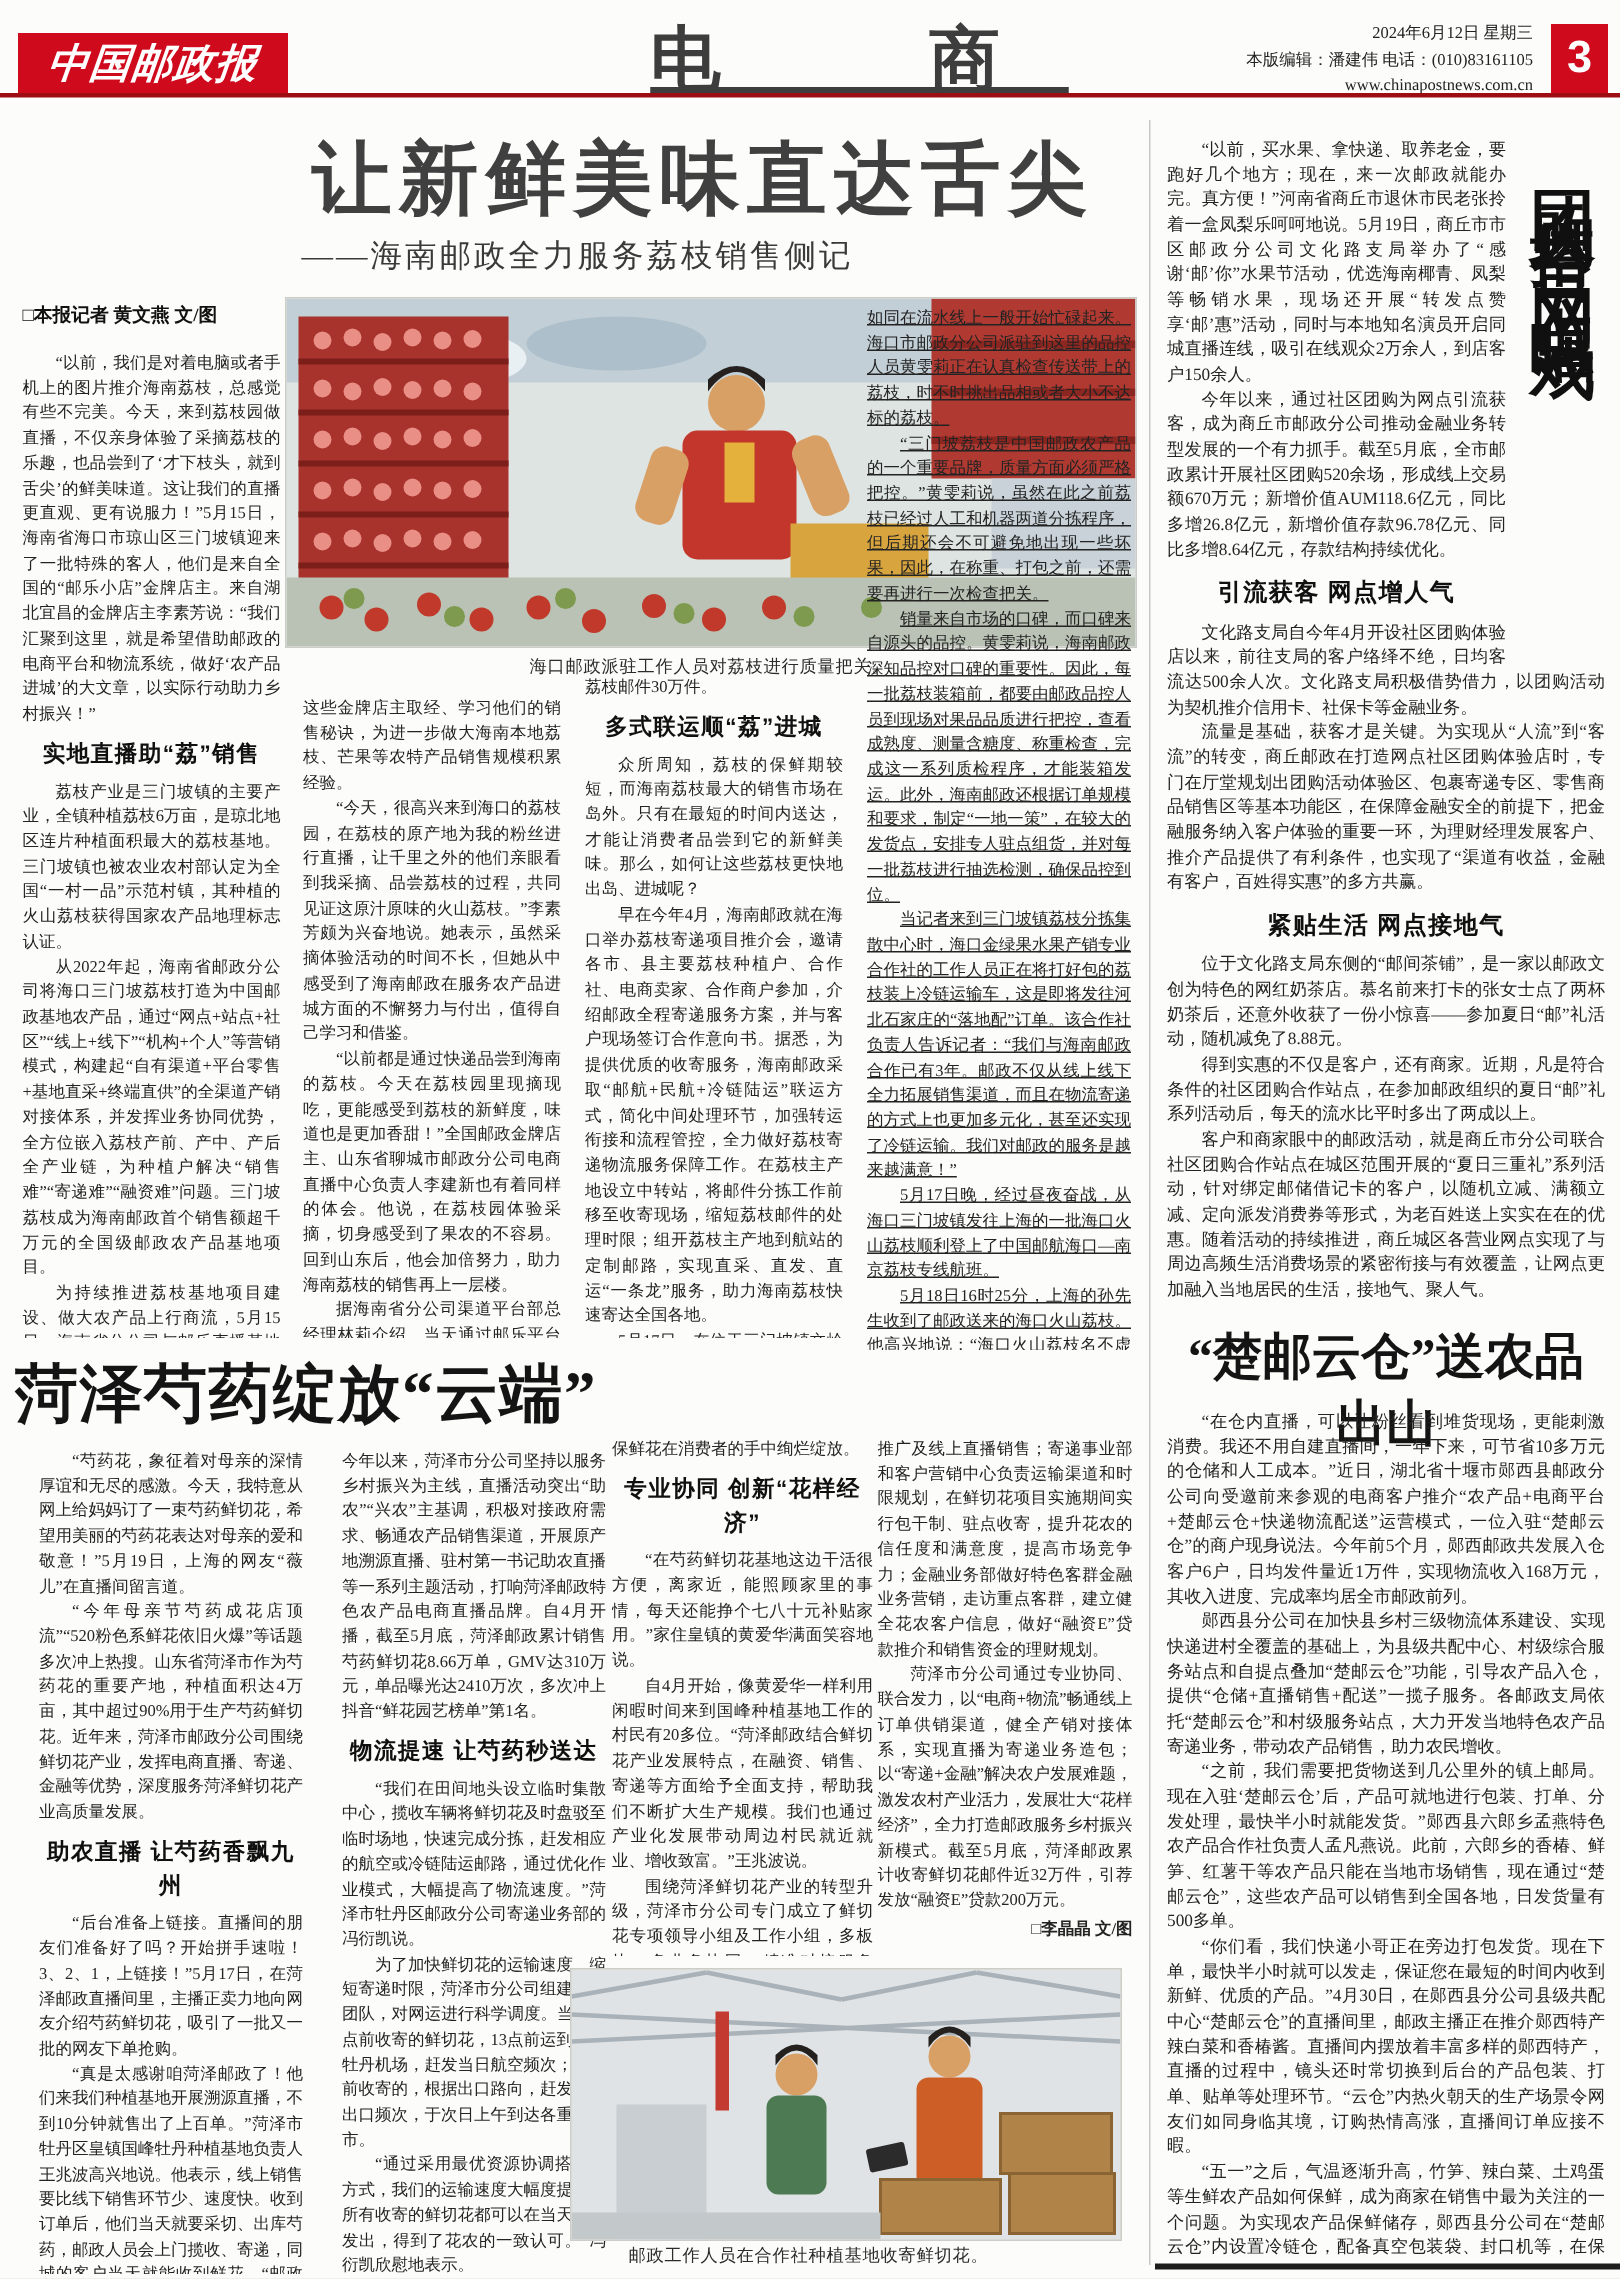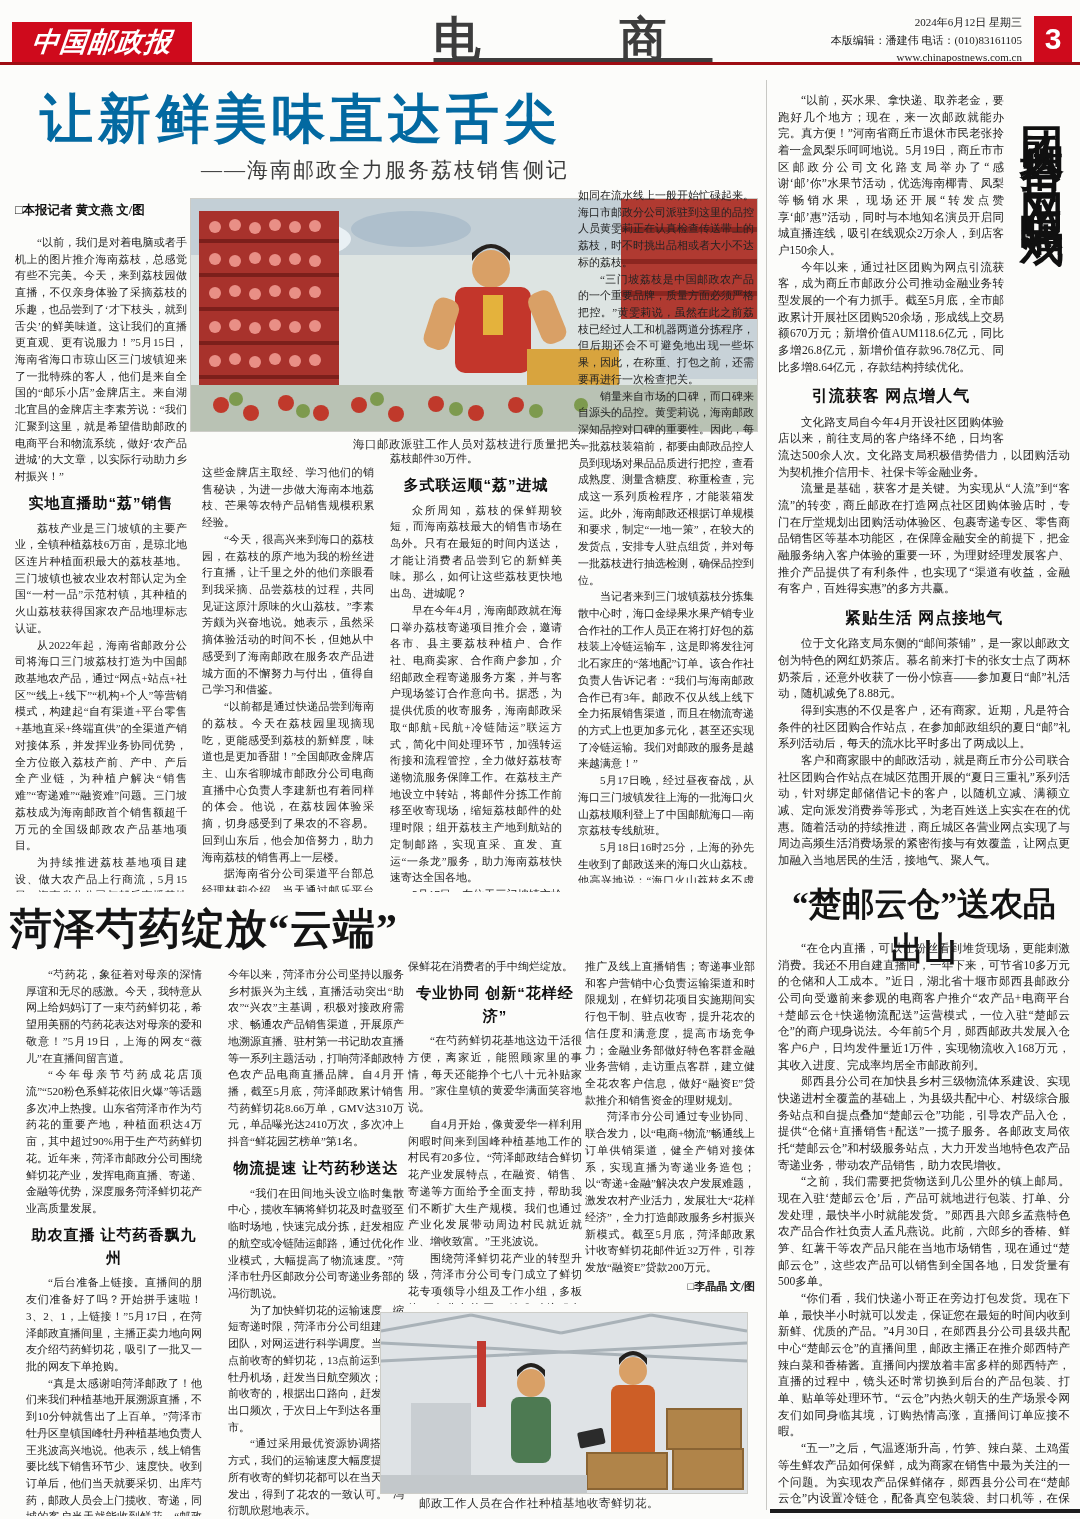--- a/index.html
+++ b/index.html
@@ -13,23 +13,23 @@
   .section-title{position:absolute;left:380px;top:8px;width:340px;text-align:center;
                  font-size:47px;font-weight:bold;color:#3d3d3d;letter-spacing:46px;text-indent:46px;text-decoration:underline;}
   .mast-info{position:absolute;right:58px;top:14px;width:260px;text-align:right;
              font-size:11px;line-height:1.6;color:#222;}
   .page-badge{position:absolute;right:8px;top:16px;width:38px;height:46px;background:#cf0a1c;
               color:#fff;font-family:"Liberation Sans",sans-serif;font-weight:bold;font-size:30px;
               display:flex;align-items:center;justify-content:center;}
   .rule-red{position:absolute;left:0;top:62px;width:1080px;height:3px;background:#9e0d13;}
   .v-divider{position:absolute;left:766px;top:80px;width:1px;height:1430px;background:#c8c8c4;}
   
-  .lead-headline{position:absolute;left:40px;top:84px;width:690px;text-align:left;
+  .lead-headline{position:absolute;left:40px;top:84px;width:690px;text-align:right;
                  font-family:"Liberation Sans",sans-serif;font-weight:900;font-size:53px;
-                 letter-spacing:5px;color:#0369a1;}
+                 letter-spacing:5px;color:#404040;}
   .lead-subtitle{position:absolute;left:40px;top:156px;width:690px;text-align:center;
                  font-size:21px;color:#3a3a3a;letter-spacing:2px;}
   .lead-byline{position:absolute;left:15px;top:202px;width:180px;font-size:12.5px;font-weight:bold;
                color:#111;}
   
   .col{position:absolute;overflow:hidden;font-size:11px;line-height:1.52;text-align:justify;color:#232323;}
   .col p{margin:0;text-indent:2em;}
   .col p.cont{text-indent:0;}
   .col p.sig{text-align:right;font-weight:bold;text-indent:0;margin-top:2px;}
   .col h3.subhead{margin:7px 0 5px;text-align:center;font-family:"Liberation Sans",sans-serif;
@@ -178,21 +178,21 @@
       <p>“以前都是通过快递品尝到海南的荔枝。今天在荔枝园里现摘现吃，更能感受到荔枝的新鲜度，味道也是更加香甜！”全国邮政金牌店主、山东省聊城市邮政分公司电商直播中心负责人李建新也有着同样的体会。他说，在荔枝园体验采摘，切身感受到了果农的不容易。回到山东后，他会加倍努力，助力海南荔枝的销售再上一层楼。</p>
       <p>据海南省分公司渠道平台部总经理林莉介绍，当天通过邮乐平台进行的助农专场直播，共销售荔枝1.13万箱，销售额达150万元。截至5月底，海南邮政通过电商直播、社区团购、异地分销等累计销售荔枝达到1000万元，寄递</p>
     </div>
   <div class="col" style="left:390px;top:450px;width:172px;height:442px;">
       <p class="cont">荔枝邮件30万件。</p>
       <h3 class="subhead">多式联运顺“荔”进城</h3>
       <p>众所周知，荔枝的保鲜期较短，而海南荔枝最大的销售市场在岛外。只有在最短的时间内送达，才能让消费者品尝到它的新鲜美味。那么，如何让这些荔枝更快地出岛、进城呢？</p>
       <p>早在今年4月，海南邮政就在海口举办荔枝寄递项目推介会，邀请各市、县主要荔枝种植户、合作社、电商卖家、合作商户参加，介绍邮政全程寄递服务方案，并与客户现场签订合作意向书。据悉，为提供优质的收寄服务，海南邮政采取“邮航+民航+冷链陆运”联运方式，简化中间处理环节，加强转运衔接和流程管控，全力做好荔枝寄递物流服务保障工作。在荔枝主产地设立中转站，将邮件分拣工作前移至收寄现场，缩短荔枝邮件的处理时限；组开荔枝主产地到航站的定制邮路，实现直采、直发、直运“一条龙”服务，助力海南荔枝快速寄达全国各地。</p>
       <p>5月17日，在位于三门坡镇文岭村的荔之盈荔枝储运基地，一车新采摘的荔枝刚刚运达，分拣、清洗、降温、品控、称重、封装、打包……分工有序的工人</p>
     </div>
-  <div class="col" style="left:578px;top:187px;width:176px;height:696px;">
+  <div class="col" style="left:578px;top:204px;width:176px;height:696px;text-decoration:underline;">
       <p class="cont">如同在流水线上一般开始忙碌起来。海口市邮政分公司派驻到这里的品控人员黄雯莉正在认真检查传送带上的荔枝，时不时挑出品相或者大小不达标的荔枝。</p>
       <p>“三门坡荔枝是中国邮政农产品的一个重要品牌，质量方面必须严格把控。”黄雯莉说，虽然在此之前荔枝已经过人工和机器两道分拣程序，但后期还会不可避免地出现一些坏果，因此，在称重、打包之前，还需要再进行一次检查把关。</p>
       <p>销量来自市场的口碑，而口碑来自源头的品控。黄雯莉说，海南邮政深知品控对口碑的重要性。因此，每一批荔枝装箱前，都要由邮政品控人员到现场对果品品质进行把控，查看成熟度、测量含糖度、称重检查，完成这一系列质检程序，才能装箱发运。此外，海南邮政还根据订单规模和要求，制定“一地一策”，在较大的发货点，安排专人驻点组货，并对每一批荔枝进行抽选检测，确保品控到位。</p>
       <p>当记者来到三门坡镇荔枝分拣集散中心时，海口金绿果水果产销专业合作社的工作人员正在将打好包的荔枝装上冷链运输车，这是即将发往河北石家庄的“落地配”订单。该合作社负责人告诉记者：“我们与海南邮政合作已有3年。邮政不仅从线上线下全力拓展销售渠道，而且在物流寄递的方式上也更加多元化，甚至还实现了冷链运输。我们对邮政的服务是越来越满意！”</p>
       <p>5月17日晚，经过昼夜奋战，从海口三门坡镇发往上海的一批海口火山荔枝顺利登上了中国邮航海口—南京荔枝专线航班。</p>
       <p>5月18日16时25分，上海的孙先生收到了邮政送来的海口火山荔枝。他高兴地说：“海口火山荔枝名不虚传，它甜度高、核又小、特别好吃！”</p>
     </div>
 
   <div class="art-groupbuy col col-wide">
     <div class="vt-float">

